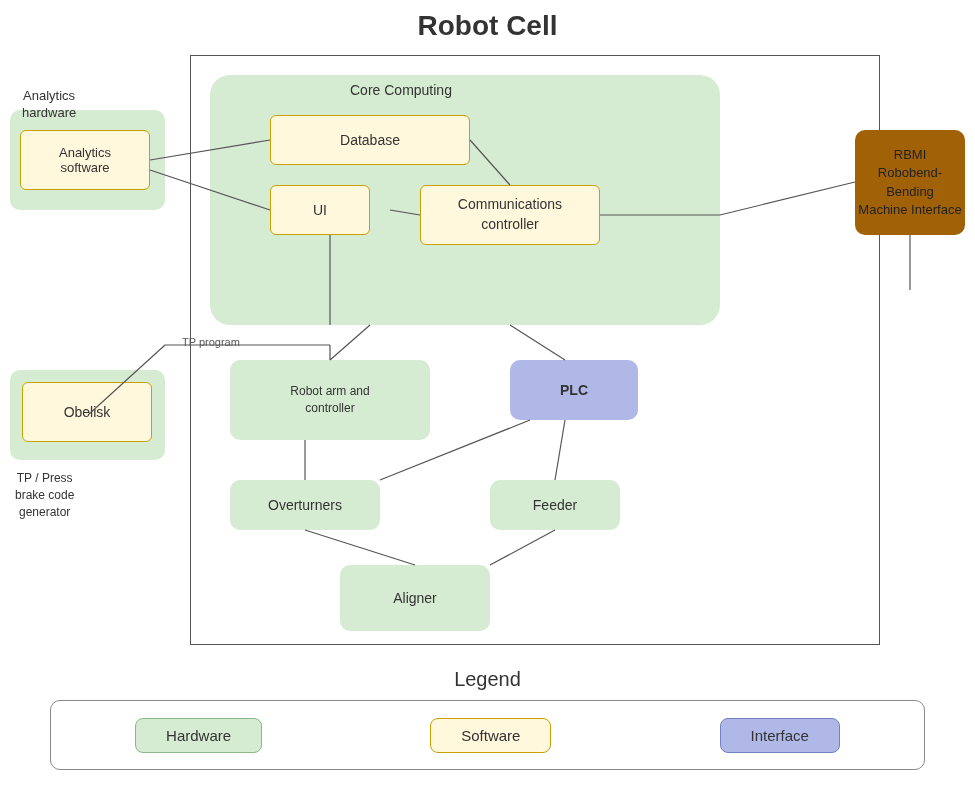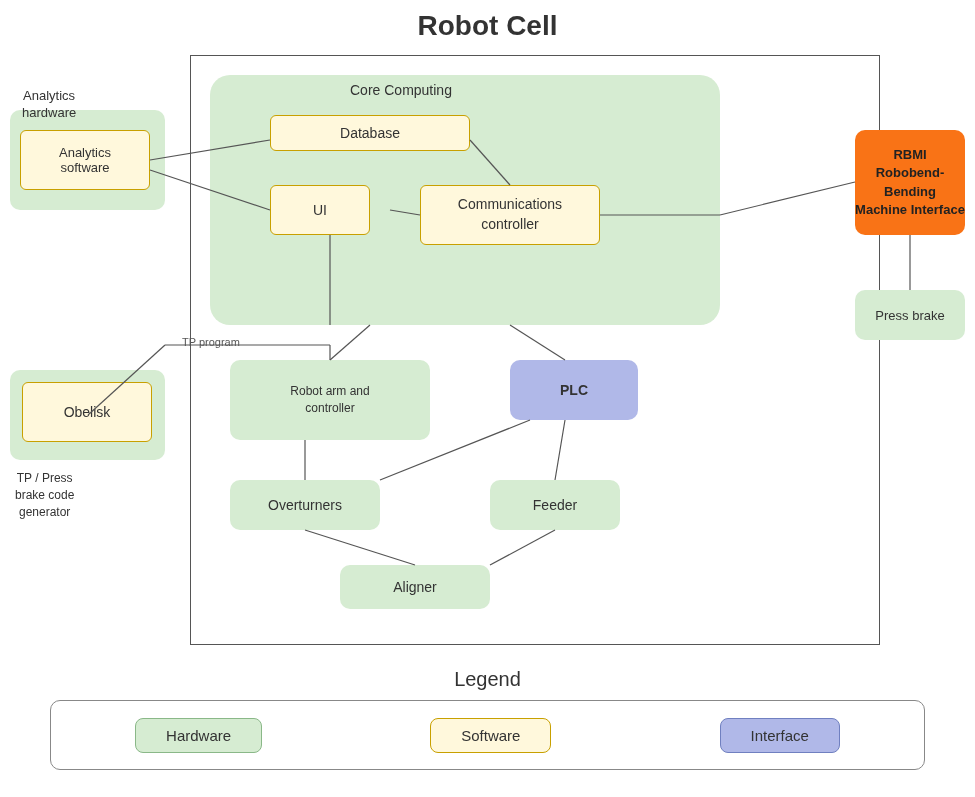--- a/index.html
+++ b/index.html
@@ -99,21 +99,21 @@
       background: #d6ecd2;
       border-radius: 10px;
     }
 
     
     .database-box {
       position: absolute;
       top: 115px;
       left: 270px;
       width: 200px;
-      height: 36px;
+      height: 50px;
       background: #fff8dc;
       border: 1px solid #c8a000;
       border-radius: 6px;
       display: flex;
       align-items: center;
       justify-content: center;
       font-size: 14px;
       color: #333;
     }
 
@@ -153,30 +153,30 @@
       line-height: 1.4;
     }
 
     
     .rbmi-box {
       position: absolute;
       top: 130px;
       left: 855px;
       width: 110px;
       height: 105px;
-      background: #f97316;
+      background: #a16207;
       border-radius: 10px;
       display: flex;
       align-items: center;
       justify-content: center;
       text-align: center;
       font-size: 13px;
       color: #222;
       line-height: 1.4;
-      font-weight: bold;
+      font-weight: normal;
     }
 
     
     .press-brake-box {
       position: absolute;
       top: 290px;
       left: 855px;
       width: 110px;
       height: 50px;
       background: #d6ecd2;
@@ -292,21 +292,21 @@
       font-size: 14px;
       color: #333;
     }
 
     
     .aligner-box {
       position: absolute;
       top: 565px;
       left: 340px;
       width: 150px;
-      height: 44px;
+      height: 66px;
       background: #d6ecd2;
       border-radius: 10px;
       display: flex;
       align-items: center;
       justify-content: center;
       font-size: 14px;
       color: #333;
     }
 
     
@@ -408,23 +408,20 @@
   </div>
 
   <div class="comms-box">
     <span>Communications<br>controller</span>
   </div>
 
   <div class="rbmi-box">
     <span>RBMI<br>Robobend-Bending<br>Machine Interface</span>
   </div>
 
-  <div class="press-brake-box">
-    <span>Press brake</span>
-  </div>
 
   <div class="robot-arm-box">
     <span>Robot arm and<br>controller</span>
   </div>
 
   <div class="plc-box">
     <span>PLC</span>
   </div>
 
   <div class="obelisk-hardware-box"></div>

